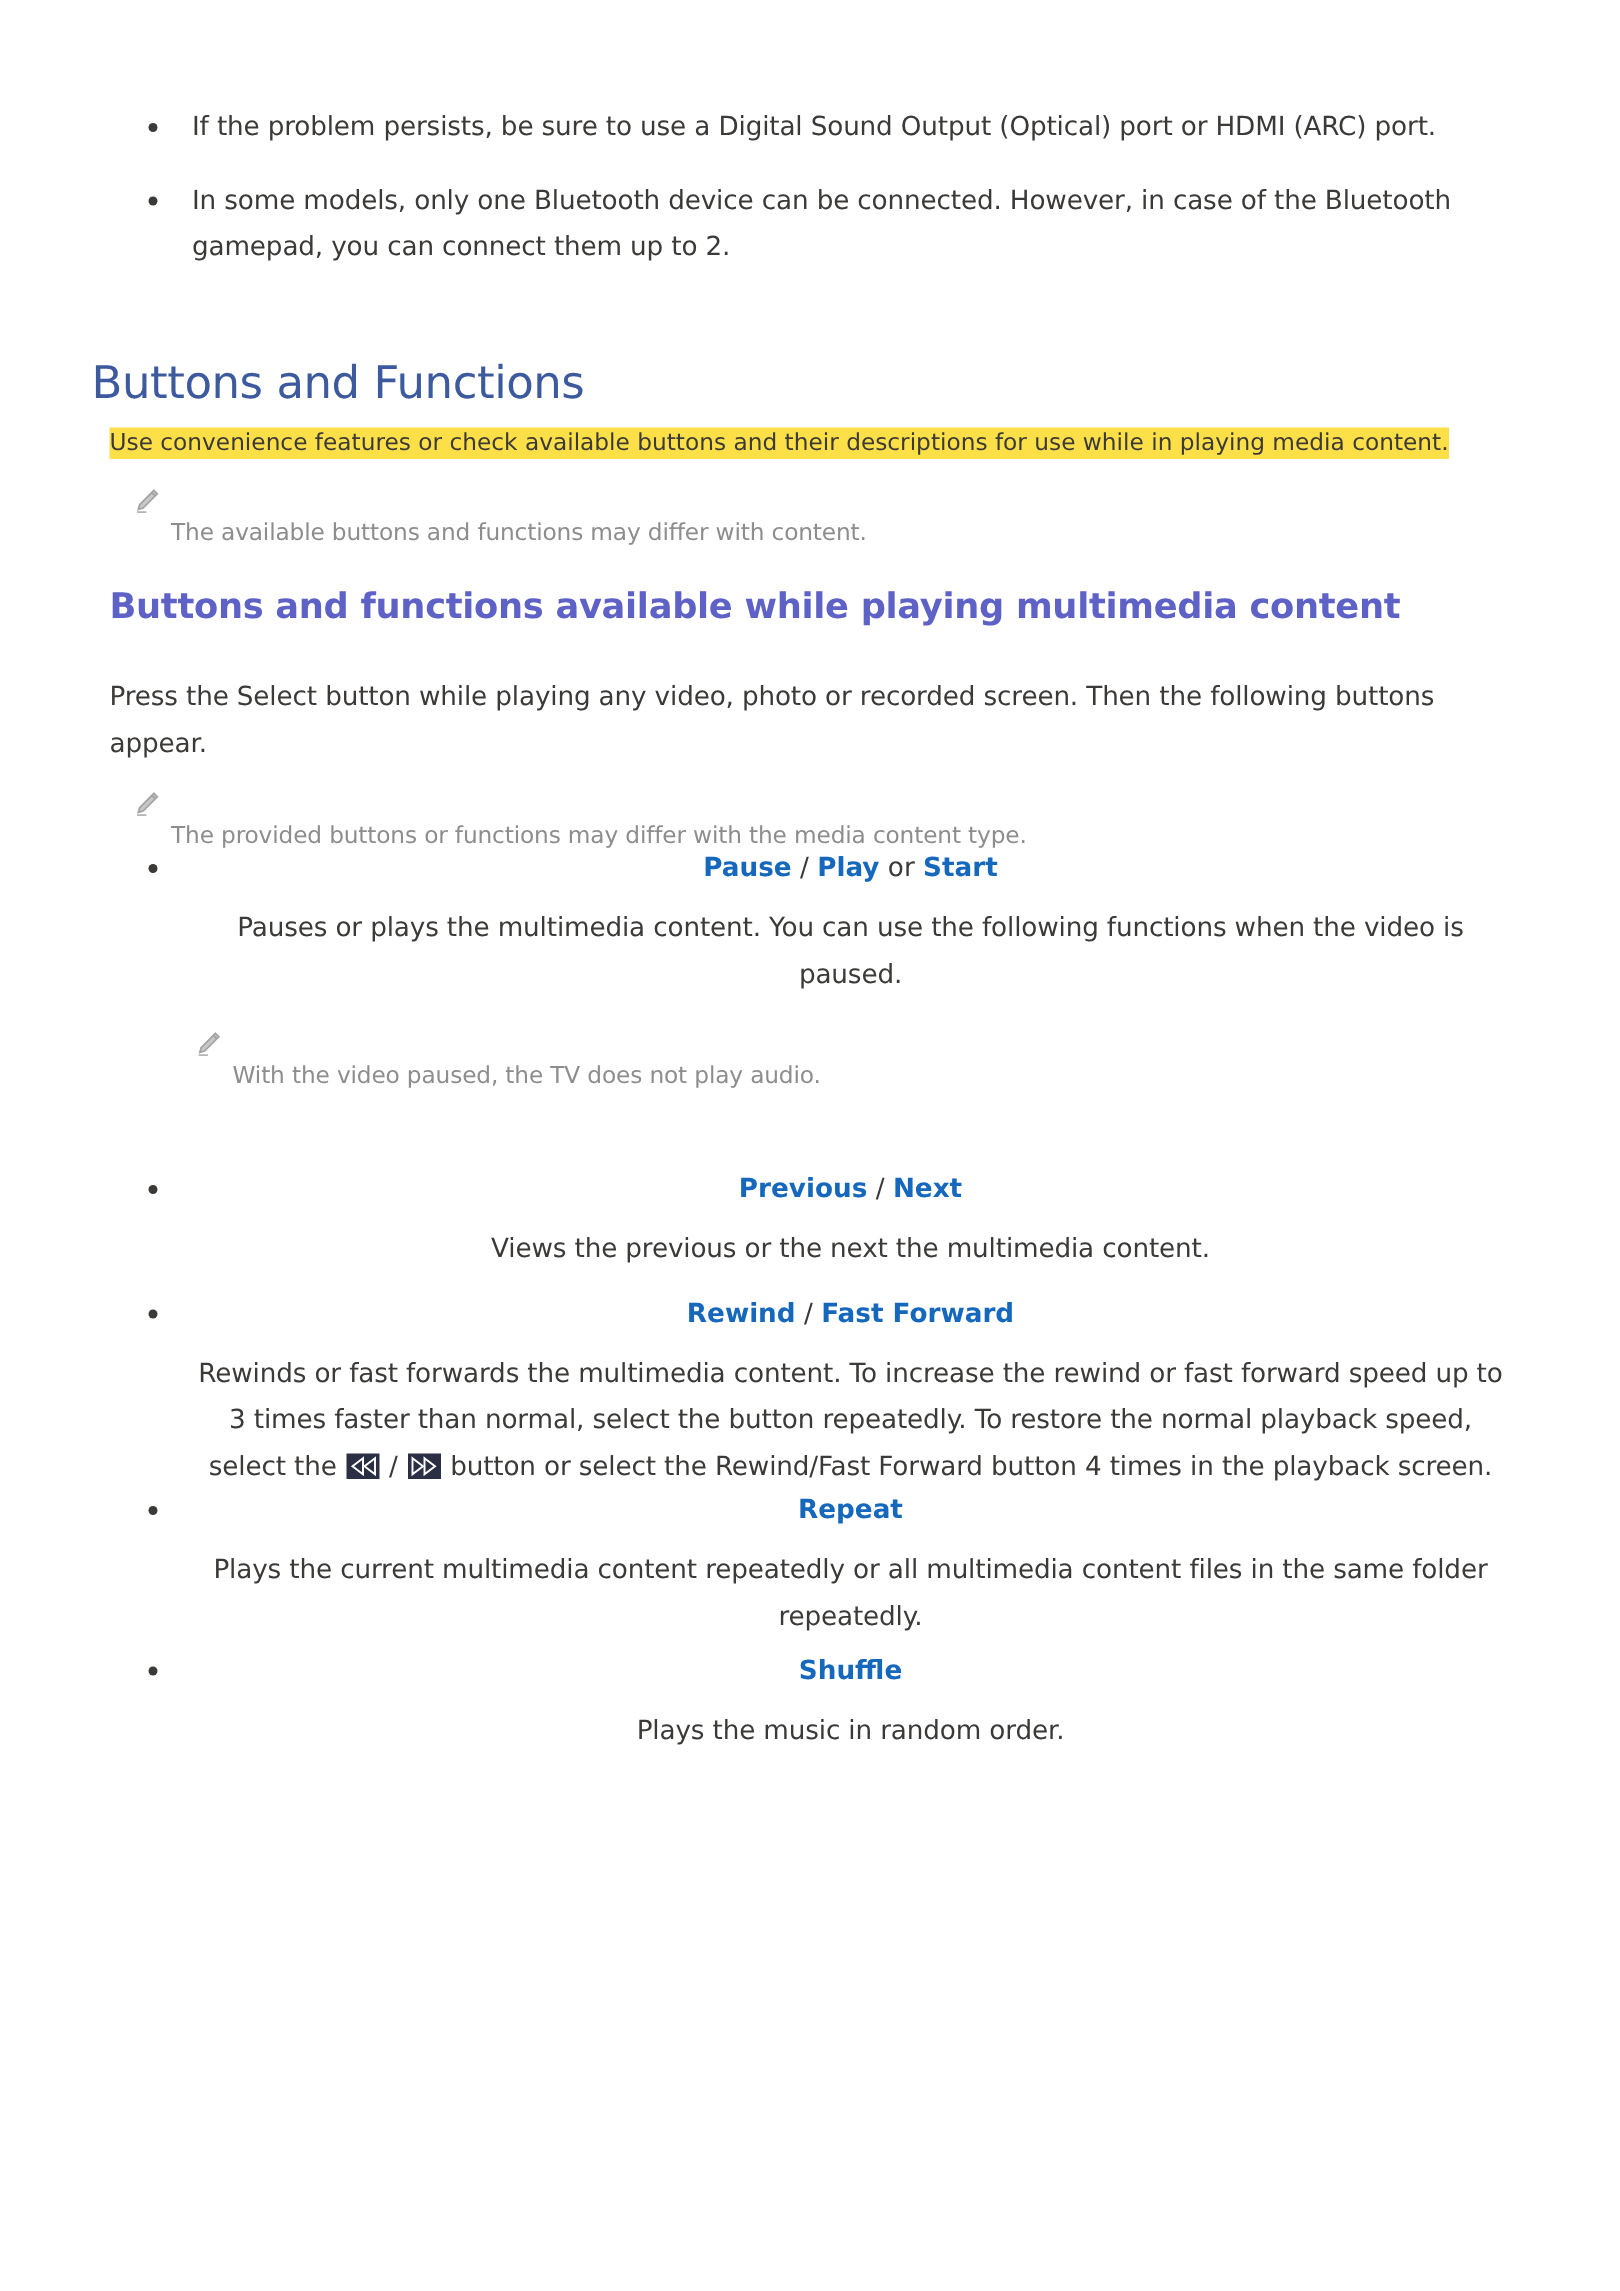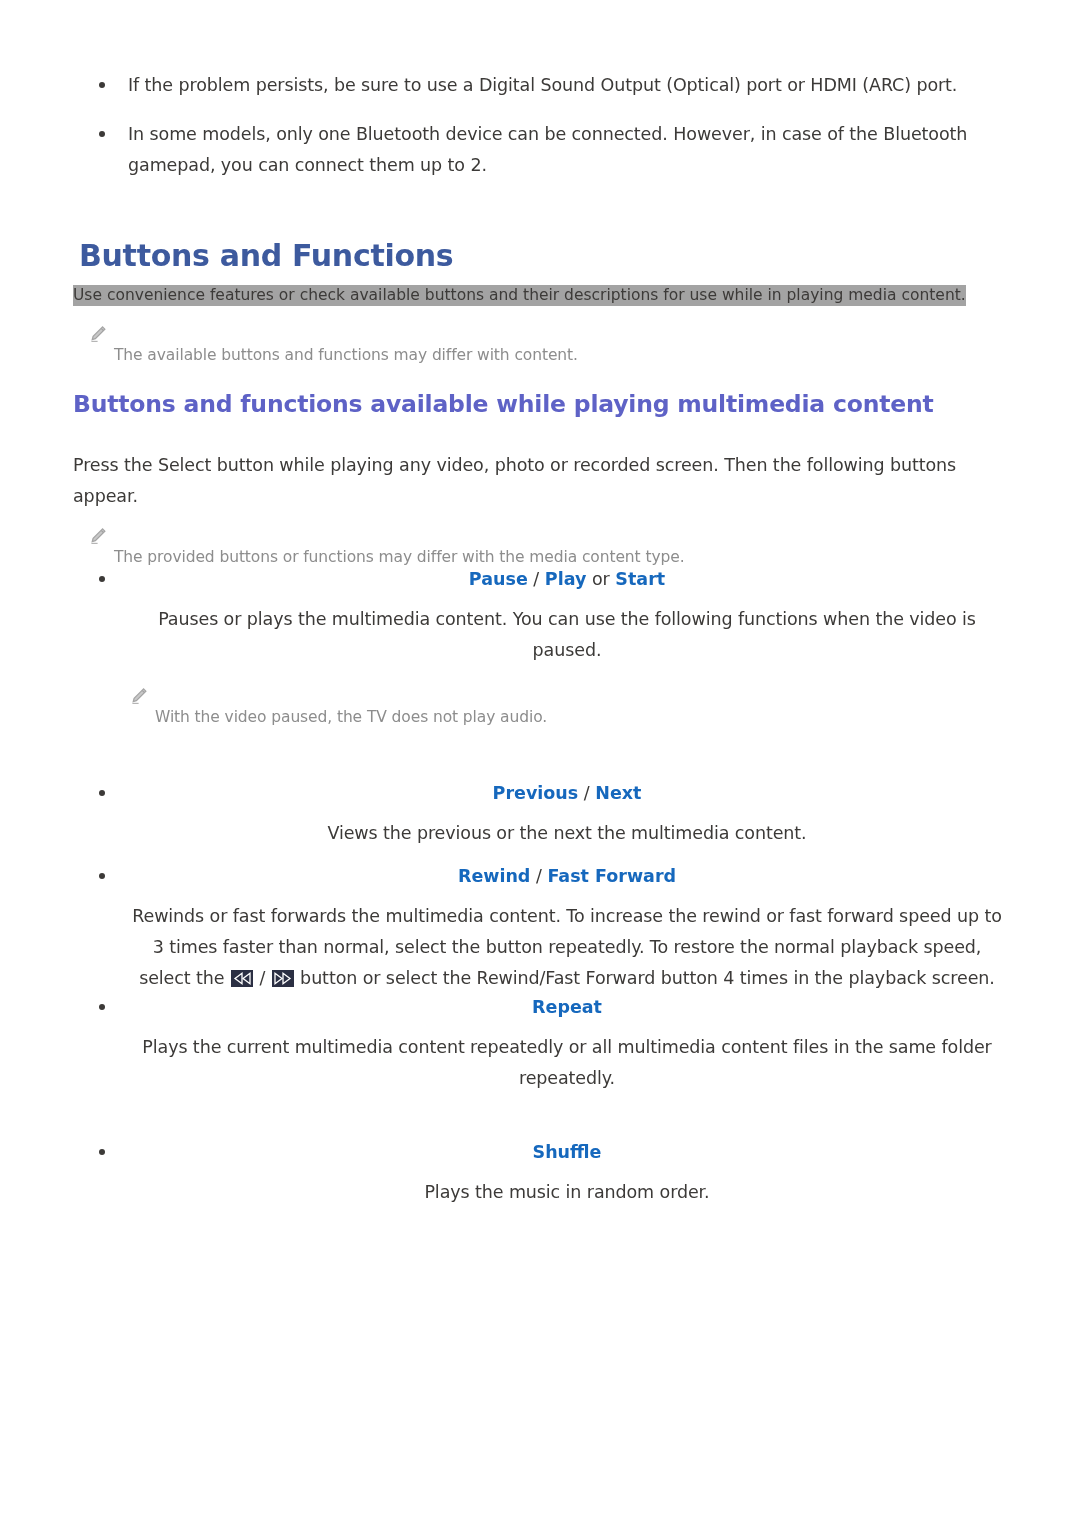--- a/index.html
+++ b/index.html
@@ -49,38 +49,38 @@
     top: 12px;
     width: 6px;
     height: 6px;
     border-radius: 50%;
     background: #3c3a38;
   }
 
   
   .h1 {
     position: absolute;
-    left: 79px;
+    left: 61px;
     top: 238px;
     font-size: 30px;
-    font-weight: bold;
+    font-weight: normal;
     color: #3d5a9e;
     letter-spacing: -0.3px;
   }
 
   
   .summary-wrap {
     position: absolute;
     left: 73px;
     top: 284px;
     width: 940px;
   }
   .summary {
     display: inline;
-    background: #a3a3a3;
+    background: #fde047;
     font-size: 15.5px;
     line-height: 23px;
     color: #3c3a38;
     box-decoration-break: clone;
     -webkit-box-decoration-break: clone;
     padding: 1px 0 2px 0;
   }
 
   
   .note-row {
@@ -272,21 +272,21 @@
   </div>
 
   <div class="feature" style="top:994px;">
     <div class="feature-head">
       <span class="bullet-dot" style="top:10px;"></span>
       <span class="kw">Repeat</span>
     </div>
     <div class="feature-body">Plays the current multimedia content repeatedly or all multimedia content files in the same folder repeatedly.</div>
   </div>
 
-  <div class="feature" style="top:1139px;">
+  <div class="feature" style="top:1101px;">
     <div class="feature-head">
       <span class="bullet-dot" style="top:10px;"></span>
       <span class="kw">Shuffle</span>
     </div>
     <div class="feature-body">Plays the music in random order.</div>
   </div>
 
 </div>
 
 </body></html>

